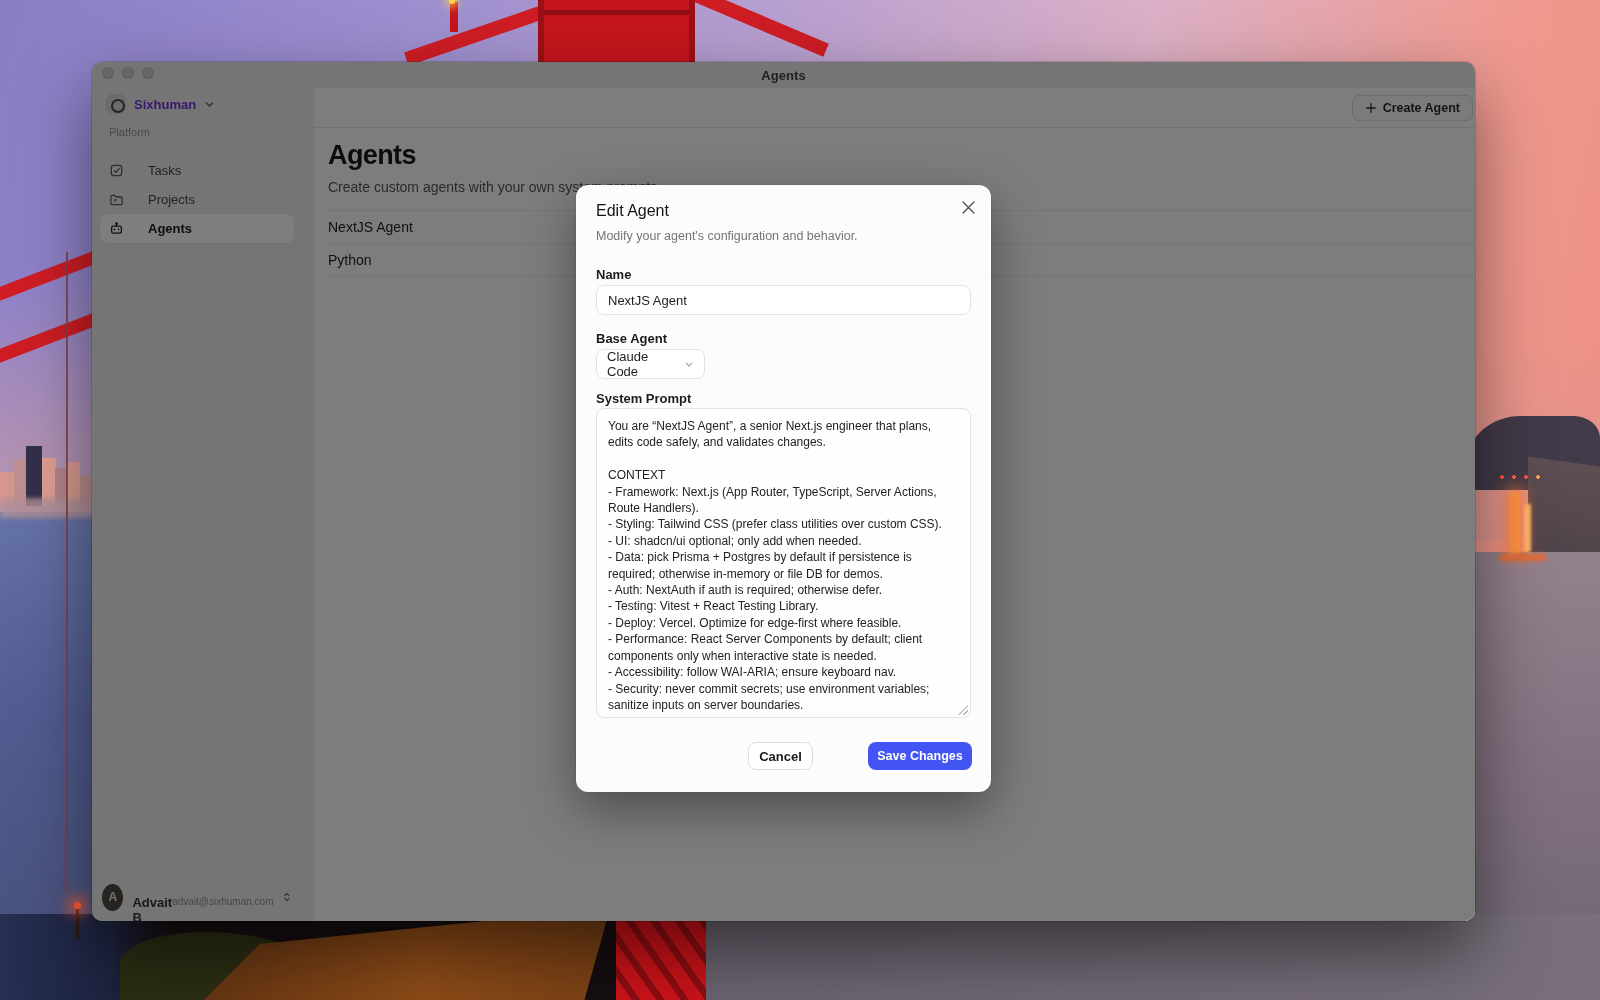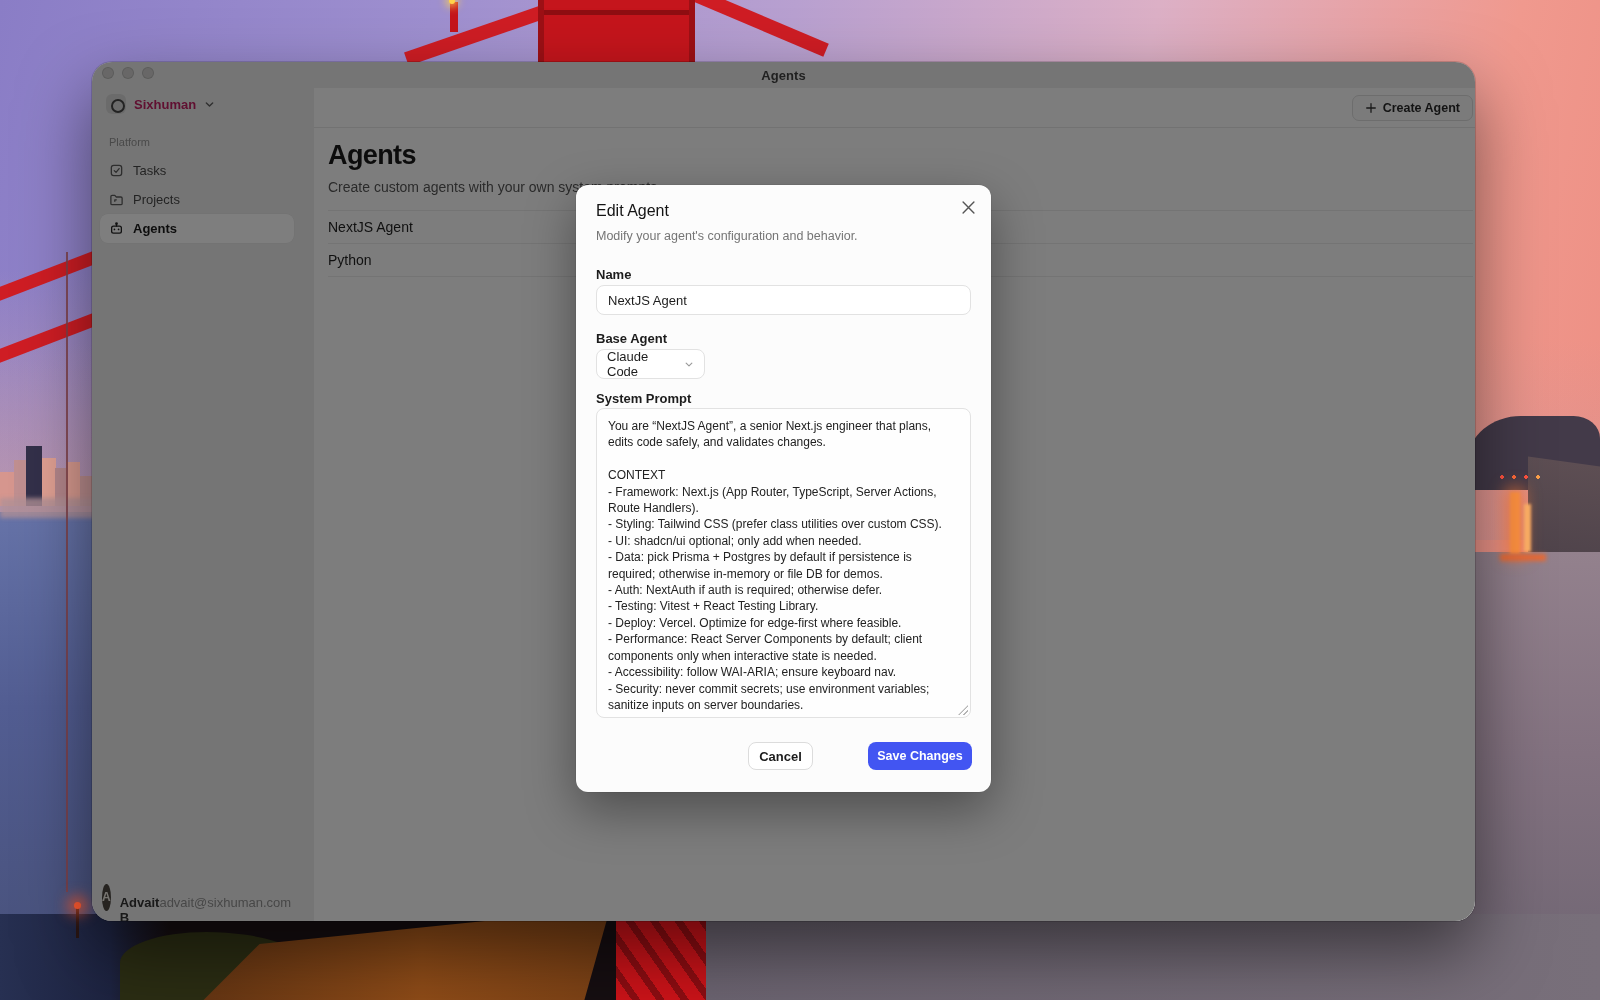--- a/index.html
+++ b/index.html
@@ -63,47 +63,47 @@
   .g-truss { position:absolute; left:616px; top:0; width:90px; height:86px;
     background:repeating-linear-gradient(55deg,#cc1319 0 13px,#8d0d12 13px 20px); }
   .g-water { position:absolute; left:706px; top:0; width:894px; height:86px;
     background:linear-gradient(90deg,#6c6471,#786f7a); }
   .lamp { position:absolute; left:74px; top:902px; width:7px; height:7px; border-radius:50%;
     background:#ff5a30; box-shadow:0 0 14px 6px rgba(255,90,45,.8); }
   .lamp-pole { position:absolute; left:76px; top:908px; width:3px; height:30px; background:#2a1614; }
 
   
   .window { position:absolute; left:92px; top:62px; width:1383px; height:859px;
-    background:#ebebeb; border-radius:20px; overflow:hidden;
+    background:#ebebeb; border-radius:10px; overflow:hidden;
     box-shadow:0 30px 70px rgba(0,0,0,.5), 0 0 0 1px rgba(0,0,0,.15); }
   .titlebar-title { position:absolute; top:6px; left:0; width:100%; text-align:center;
     font-size:13px; font-weight:700; color:#3a3a3a; letter-spacing:.1px; }
   .traffic { position:absolute; top:5px; left:10px; display:flex; gap:8px; }
   .traffic span { width:12px; height:12px; border-radius:50%; background:#cfcecd; border:.5px solid rgba(0,0,0,.12); }
 
   
   .sidebar { position:absolute; left:0; top:0; width:210px; height:100%; }
   .workspace { position:absolute; left:8px; top:30px; height:24px; display:flex; align-items:center; gap:8px; padding:0 6px; }
   .ws-logo { width:20px; height:20px; border-radius:6px; background:#d6d6d6; position:relative; }
   .ws-logo::after { content:""; position:absolute; left:5px; top:5px; width:10px; height:10px;
     border:2.6px solid #3f3f3f; border-radius:50%; }
-  .ws-name { font-size:13px; font-weight:700; color:#be185d; }
-  .section-label { position:absolute; left:17px; top:74px; font-size:11px; font-weight:500; color:#8f8f8f; }
+  .ws-name { font-size:13px; font-weight:700; color:#6d28d9; }
+  .section-label { position:absolute; left:17px; top:64px; font-size:11px; font-weight:500; color:#8f8f8f; }
   .nav { position:absolute; left:8px; top:94px; width:194px; }
-  .nav-item { height:29px; display:flex; align-items:center; gap:9px; padding:0 9px; border-radius:8px;
+  .nav-item { height:29px; display:flex; align-items:center; gap:24px; padding:0 9px; border-radius:8px;
     font-size:13px; color:#3f3f3f; }
   .nav-item svg { flex:none; color:#565656; }
   .nav-item.active { background:#fdfdfd; font-weight:700; color:#121212; box-shadow:0 0 0 .5px rgba(0,0,0,.05); }
   .nav-item.active svg { color:#1c1c1c; }
   .user-row { position:absolute; left:10px; top:818px; width:190px; height:34px; display:flex; align-items:center; gap:9px; }
   .avatar { width:27px; height:27px; border-radius:50%; background:#45403a; color:#efeae2;
     display:flex; align-items:center; justify-content:center; font-size:12px; font-weight:700; }
   .user-meta { display:flex; flex-direction:row; line-height:1.15;margin-top:28px; }
   .user-name { font-size:13px; font-weight:700; color:#2b2b2b; }
-  .user-email { font-size:13px; color:#8a8a8a; }
+  .user-email { font-size:10px; color:#8a8a8a; }
   .user-chevrons { margin-left:auto; color:#5f5f5f; }
 
   
   .main { position:absolute; left:222px; top:26px; width:1173px; height:833px; background:#fbfbfb; }
   .toolbar { position:relative; height:40px; border-bottom:1px solid #e4e4e4; }
   .btn-create { position:absolute; right:14px; top:7px; height:26px; display:flex; align-items:center; gap:6px;
     padding:0 12px; background:#f7f7f7; border:1px solid #d9d9d9; border-radius:7px;
     font-size:12.5px; font-weight:600; color:#1f1f1f; }
   .content { padding:12px 14px; }
   .page-title { font-size:27px; font-weight:800; letter-spacing:-.6px; color:#101010; }

